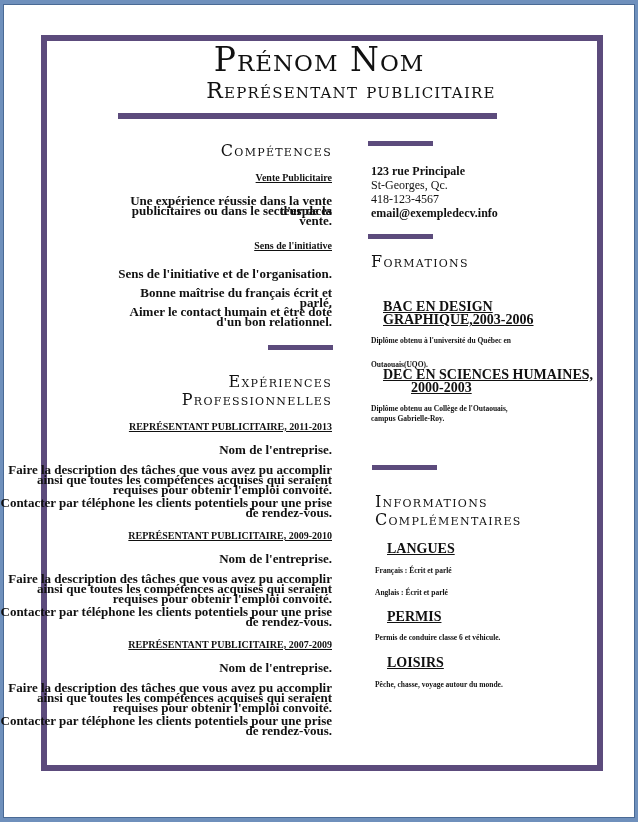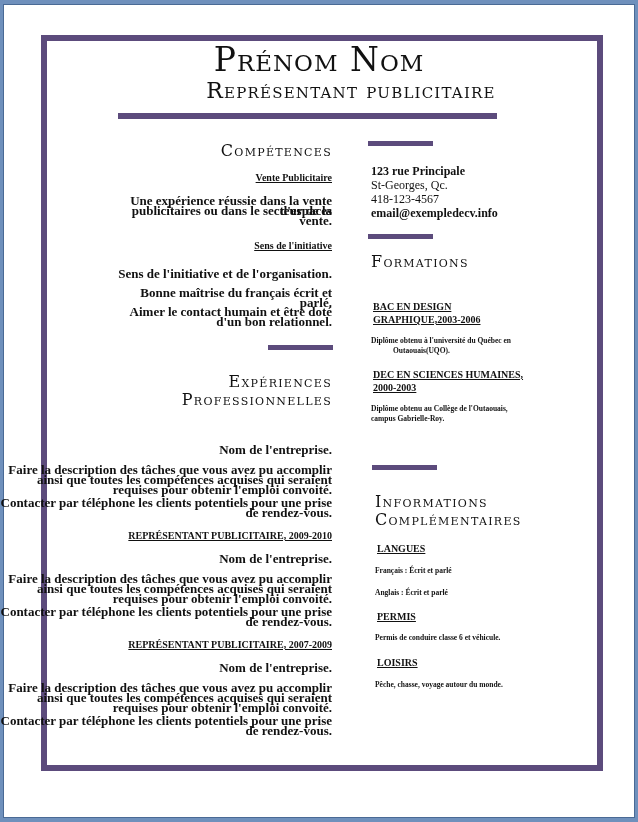--- a/index.html
+++ b/index.html
@@ -37,21 +37,21 @@
   .lcol { position: absolute; left: 110px; width: 222px; text-align: right; }
   .sub-h {
     font-weight: bold; text-decoration: underline; font-size: 10px;
     position: absolute; right: 0;
   }
   .small { font-size: 13px; font-weight: bold; line-height: 10px; position: absolute; right: 0; }
 
   .rcol { position: absolute; left: 371px; width: 190px; }
   .contact { position: absolute; font-size: 12px; line-height: 14px; }
   .contact .b { font-weight: bold; }
-  .rsub-h { font-weight: bold; text-decoration: underline; font-size: 10px; line-height: 13px; position: absolute; left: 2px; }
+  .rsub-h { font-weight: bold; text-decoration: underline; font-size: 14px; line-height: 13px; position: absolute; left: 12px; }
   .rsmall { font-size: 7.5px; font-weight: bold; line-height: 10px; position: absolute; left: 0; }
 </style>
 </head>
 <body>
 
 <div class="page">
   <div class="frame"></div>
 </div>
 
 <div class="title name">Prénom Nom</div>
@@ -72,20 +72,21 @@
   <div class="small" style="top:48px;">Bonne maîtrise du français écrit et parlé.</div>
   <div class="small" style="top:67px;">Aimer le contact humain et être doté d'un bon relationnel.</div>
 </div>
 
 <div class="bar" style="left:268px; top:345px; width:65px; height:5px;"></div>
 
 <div class="sec-title right-align" style="left:110px; top:373px; width:222px;">Expériences</div>
 <div class="sec-title right-align" style="left:110px; top:391px; width:222px;">Professionnelles</div>
 
 <div class="lcol" style="top:421px; height:100px;">
+  <div class="sub-h" style="top:0;">REPRÉSENTANT PUBLICITAIRE, 2011-2013</div>
   <div class="small" style="top:24px;">Nom de l'entreprise.</div>
   <div class="small" style="top:44px; white-space:nowrap;">Faire la description des tâches que vous avez pu accomplir</div>
   <div class="small" style="top:54px; white-space:nowrap;">ainsi que toutes les compétences acquises qui seraient</div>
   <div class="small" style="top:64px; white-space:nowrap;">requises pour obtenir l'emploi convoité.</div>
   <div class="small" style="top:77px; white-space:nowrap;">Contacter par téléphone les clients potentiels pour une prise</div>
   <div class="small" style="top:87px; white-space:nowrap;">de rendez-vous.</div>
 </div>
 
 <div class="lcol" style="top:530px; height:100px;">
   <div class="sub-h" style="top:0;">REPRÉSENTANT PUBLICITAIRE, 2009-2010</div>
@@ -115,26 +116,26 @@
   <div class="b">email@exempledecv.info</div>
 </div>
 <div class="bar" style="left:368px; top:234px; width:65px; height:5px;"></div>
 
 <div class="sec-title" style="left:371px; top:253px;">Formations</div>
 
 <div class="rcol" style="top:300px; height:60px;">
   <div class="rsub-h" style="top:0;">BAC EN DESIGN</div>
   <div class="rsub-h" style="top:13px;">GRAPHIQUE,2003-2006</div>
   <div class="rsmall" style="top:36px; white-space:nowrap;">Diplôme obtenu à l'université du Québec en</div>
-  <div class="rsmall" style="top:46px;margin-left:22px;">Outaouais(UQO).</div>
+  <div class="rsmall" style="top:60px;">Outaouais(UQO).</div>
 </div>
 
 <div class="rcol" style="top:368px; height:60px;">
   <div class="rsub-h" style="top:0; white-space:nowrap;">DEC EN SCIENCES HUMAINES,</div>
-  <div class="rsub-h" style="top:13px;">2000-2003</div>
+  <div class="rsub-h" style="top:13px;margin-left:28px;">2000-2003</div>
   <div class="rsmall" style="top:36px; white-space:nowrap;">Diplôme obtenu au Collège de l'Outaouais,</div>
   <div class="rsmall" style="top:46px;">campus Gabrielle-Roy.</div>
 </div>
 
 <div class="bar" style="left:372px; top:465px; width:65px; height:5px;"></div>
 
 <div class="sec-title" style="left:375px; top:493px;">Informations</div>
 <div class="sec-title" style="left:375px; top:511px;">Complémentaires</div>
 
 <div class="rcol" style="left:375px; top:542px; height:160px;">

